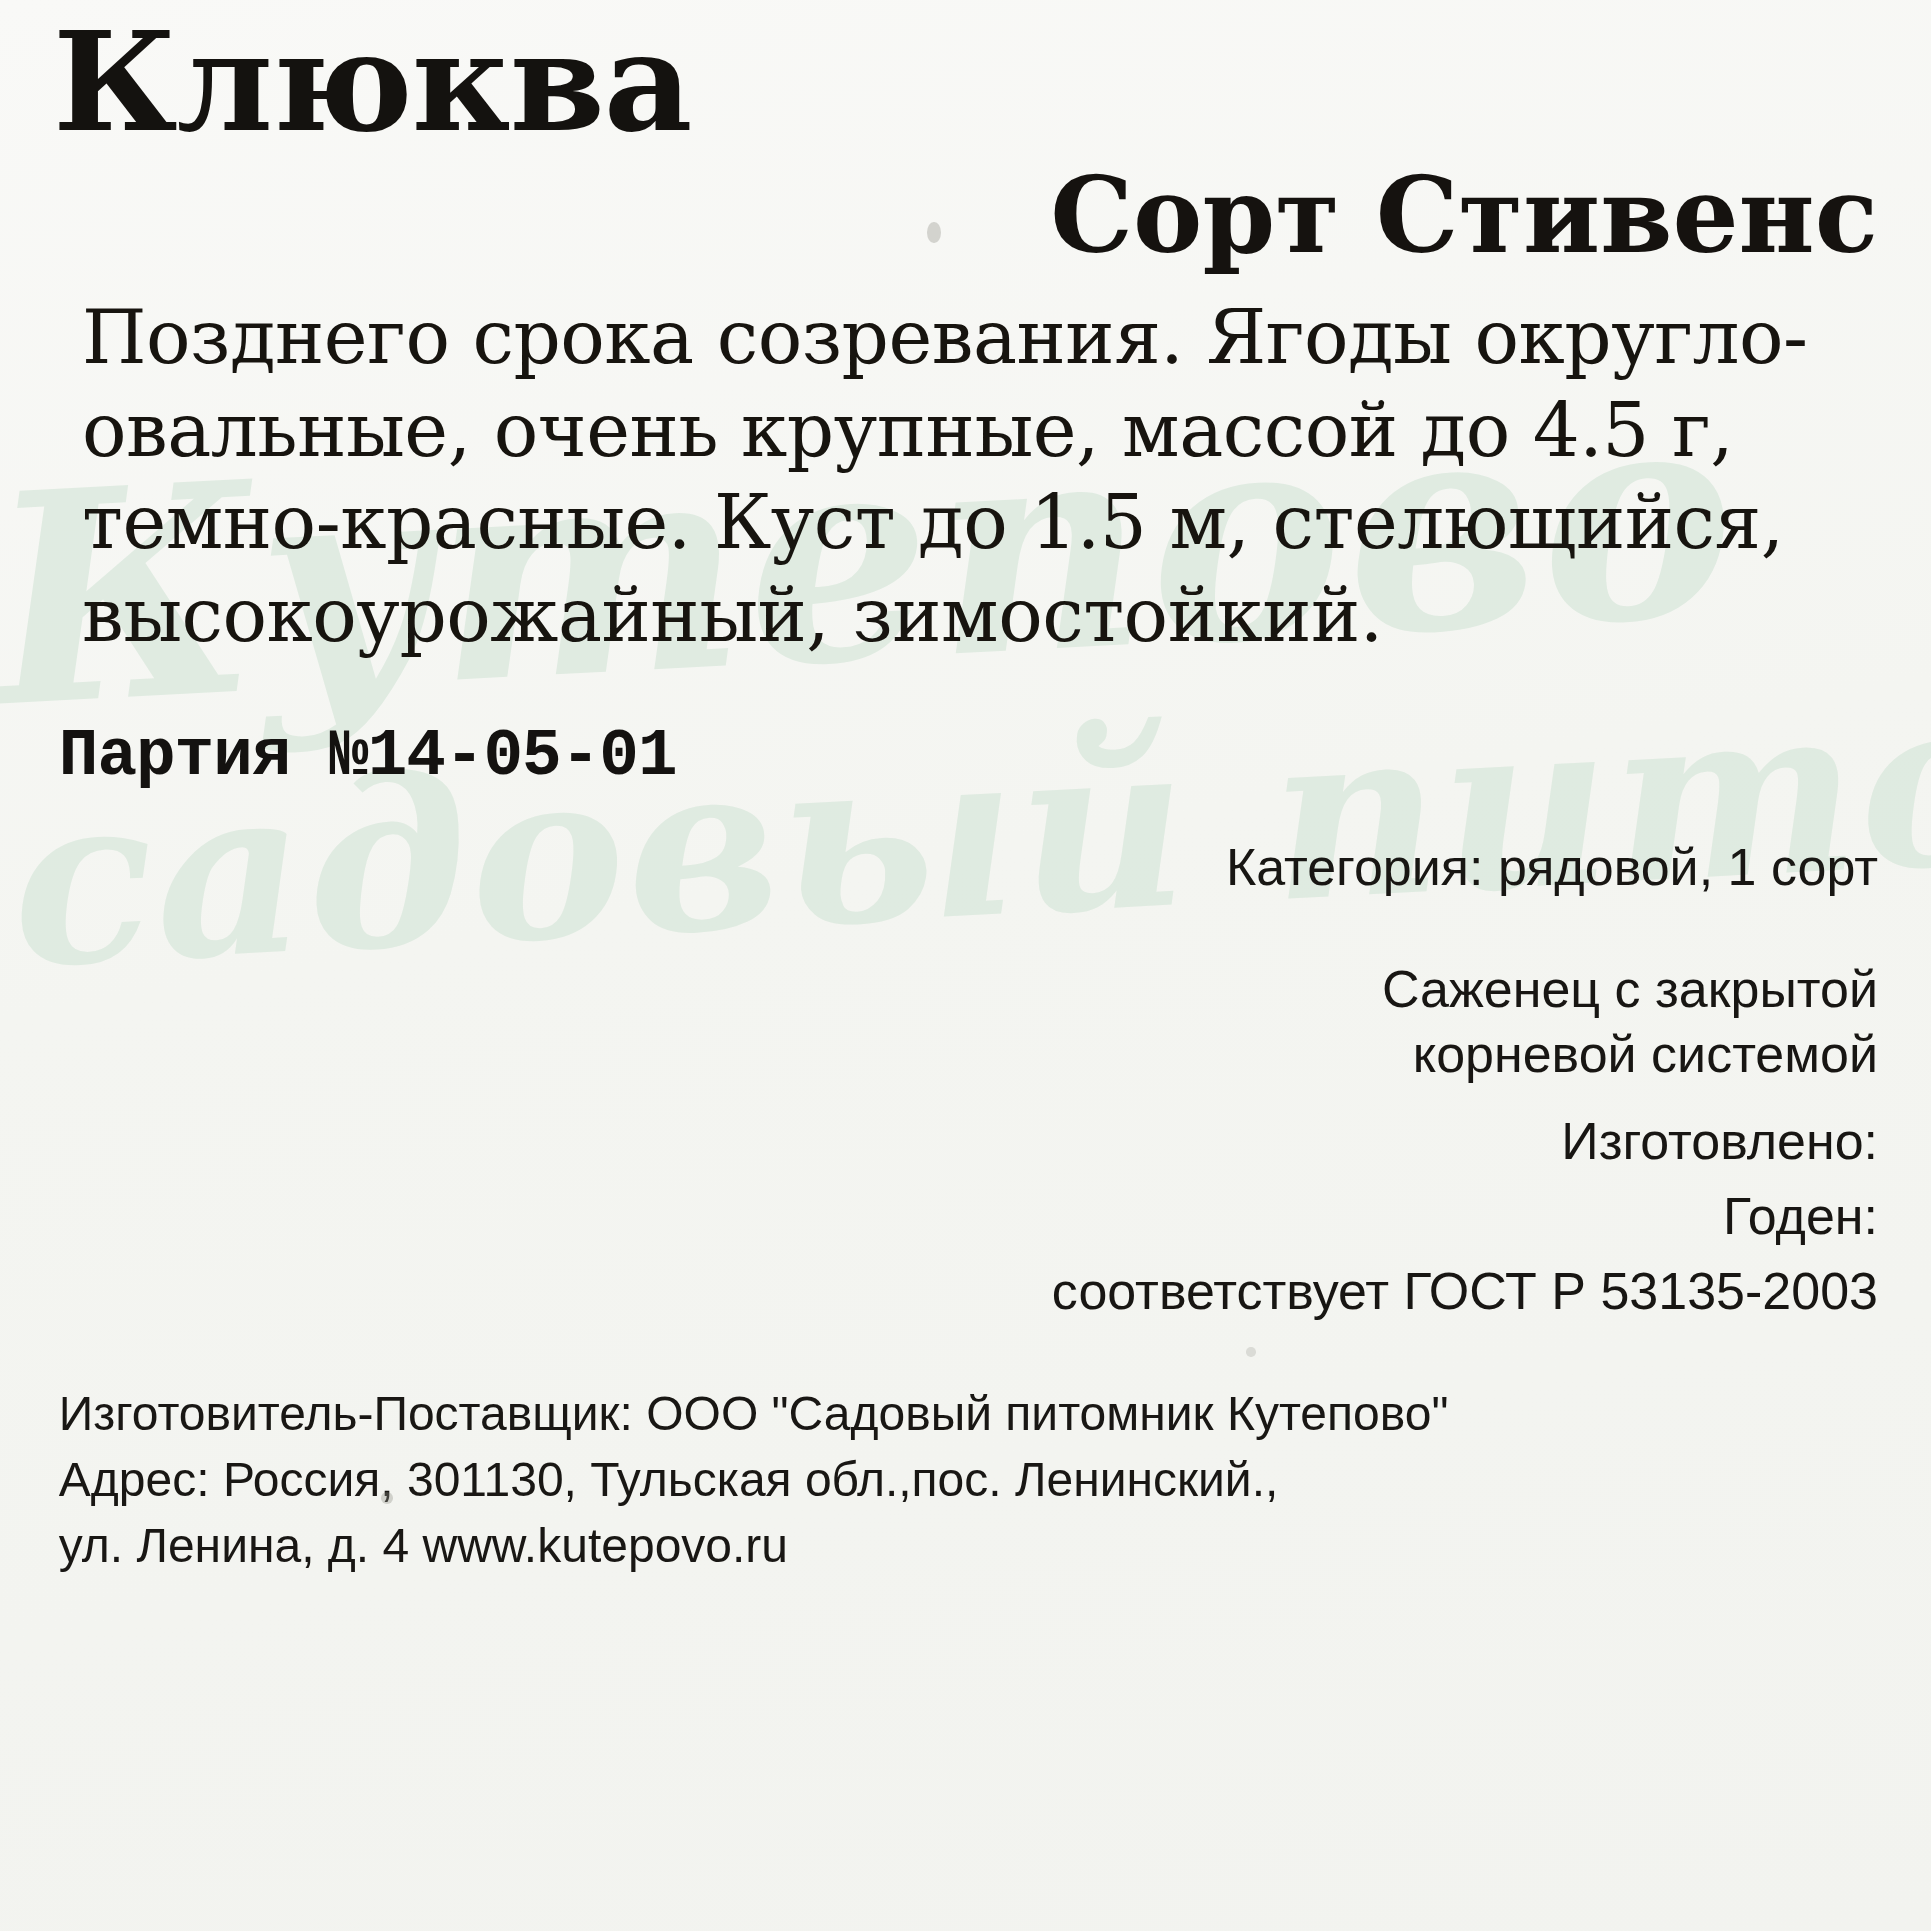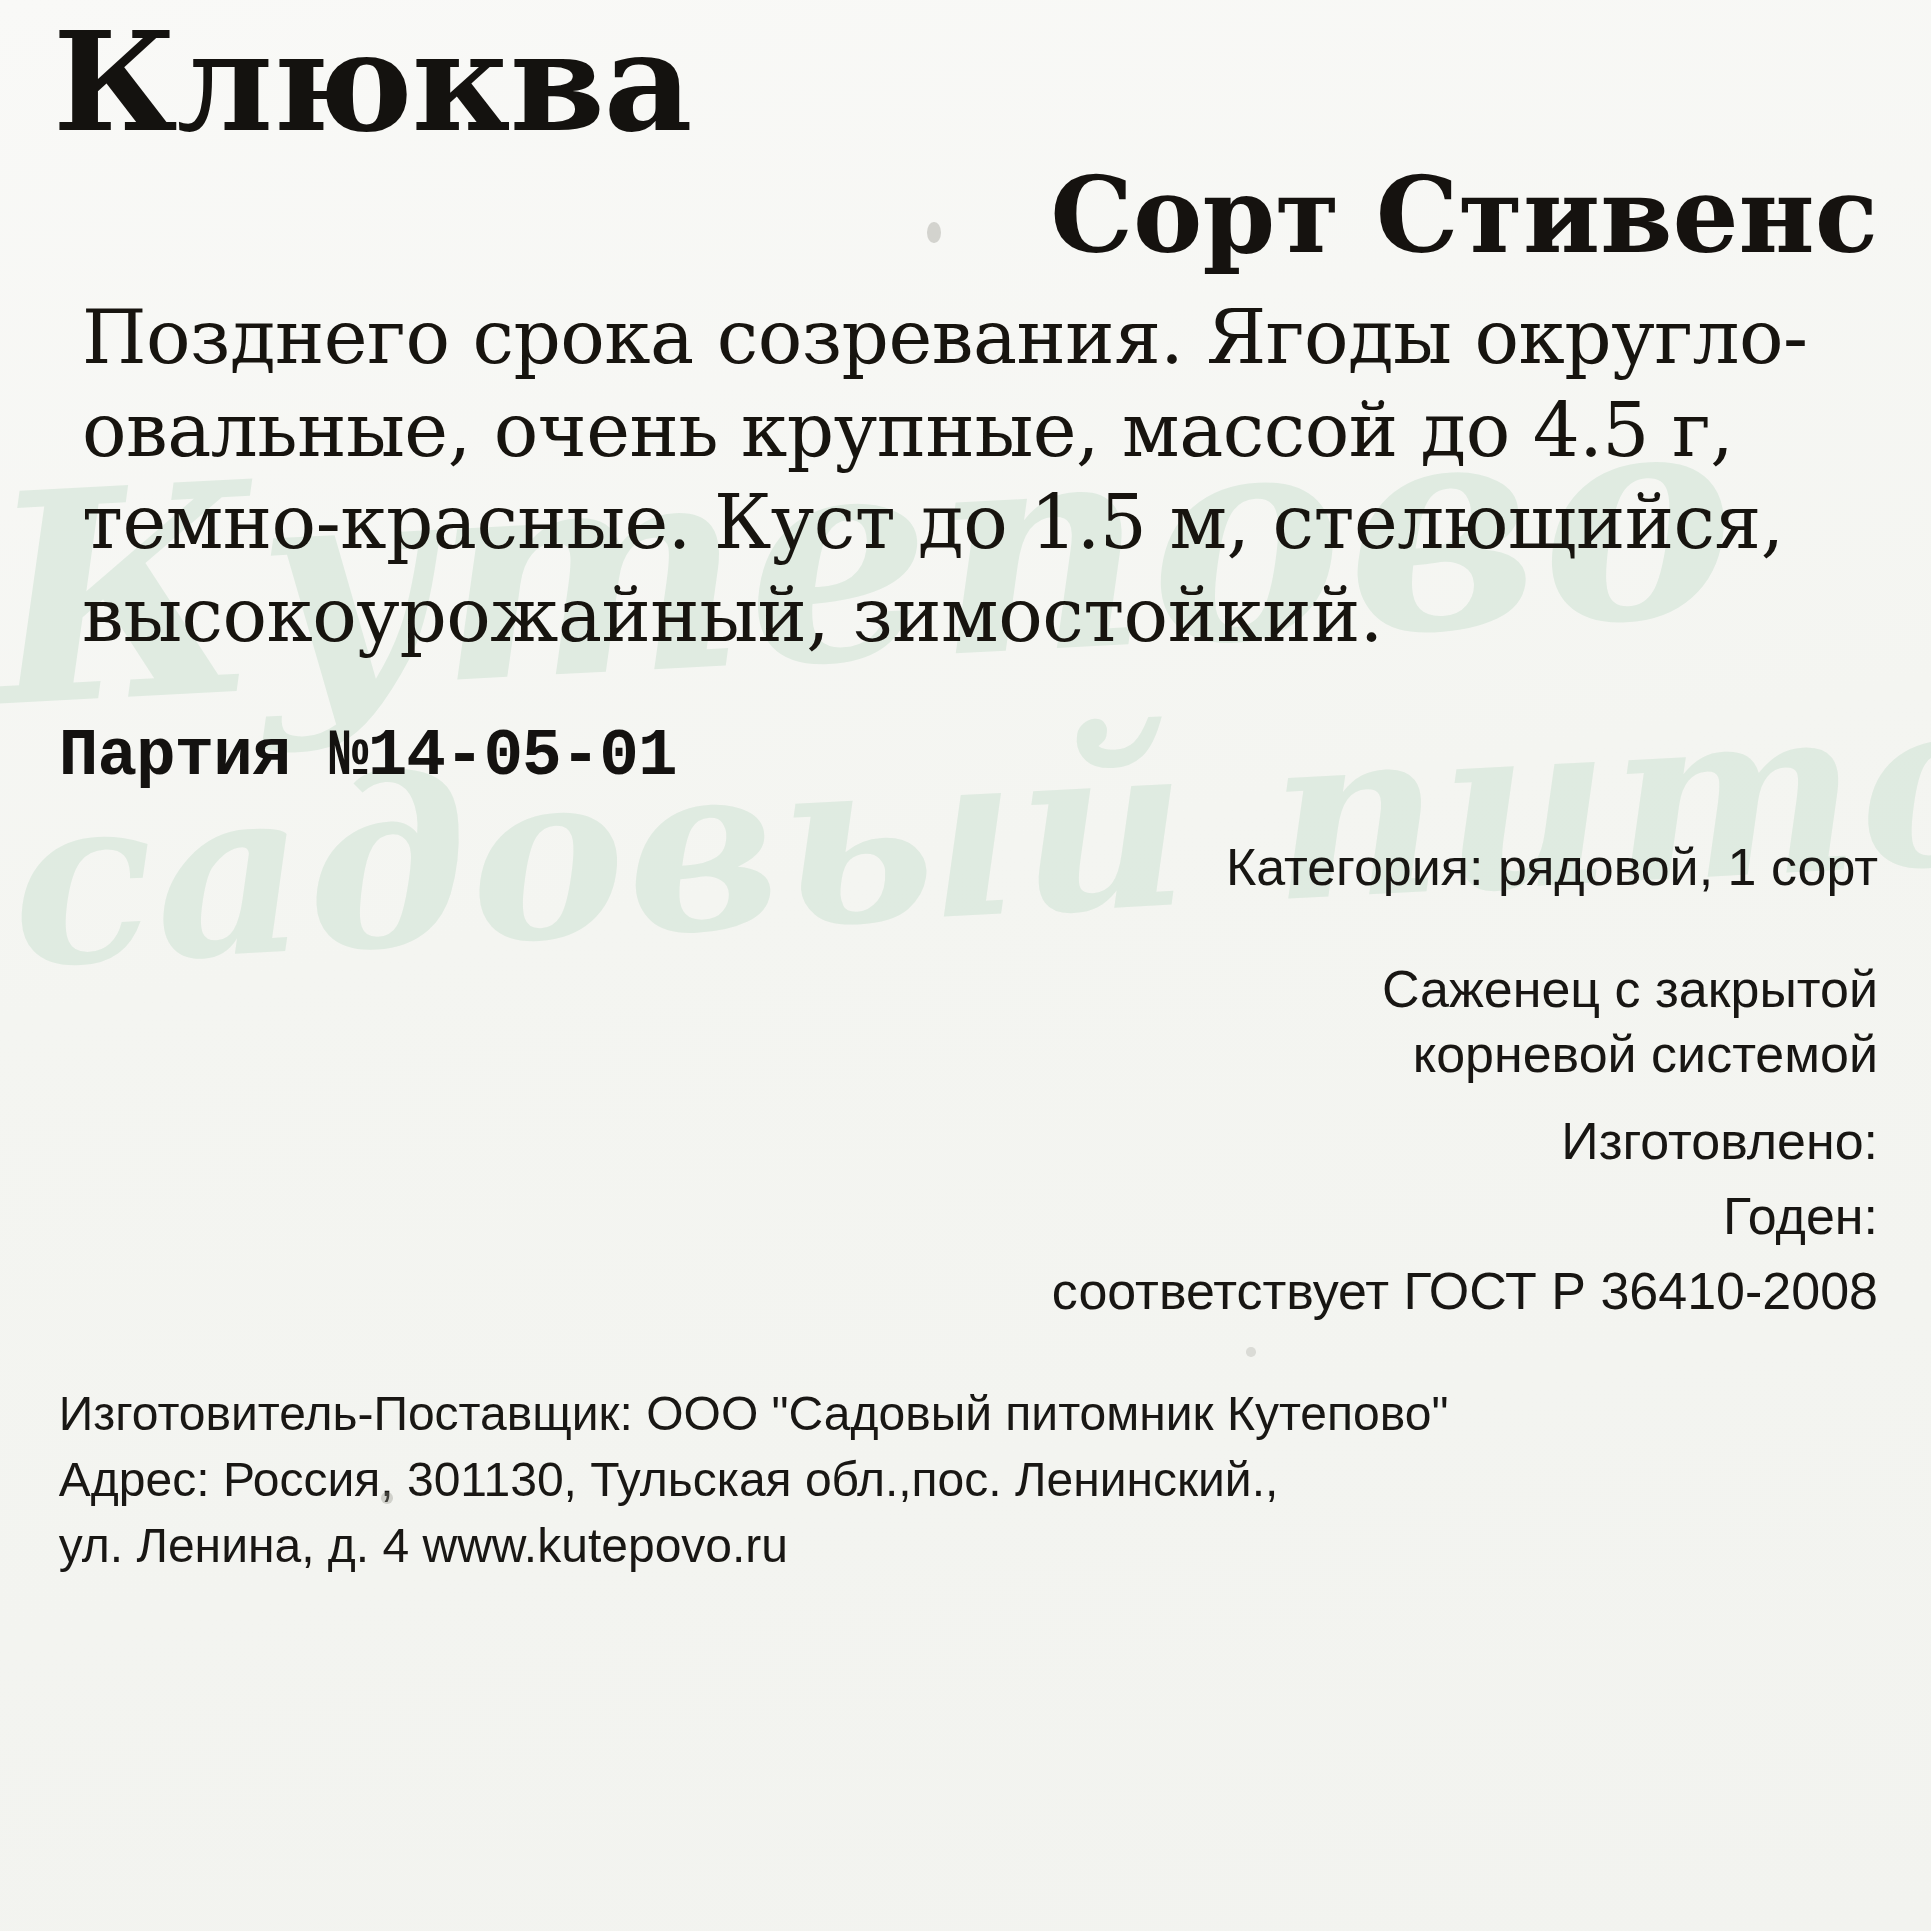--- a/index.html
+++ b/index.html
@@ -174,21 +174,21 @@
     <div class="info">
       <div class="category">Категория: рядовой, 1 сорт</div>
 
       <div class="seedling">
         <div>Саженец с закрытой</div>
         <div>корневой системой</div>
       </div>
 
       <div class="kv">Изготовлено:</div>
       <div class="kv">Годен:</div>
-      <div class="gost">соответствует ГОСТ Р 36410-2008</div>
+      <div class="gost">соответствует ГОСТ Р 53135-2003</div>
     </div>
 
     <div class="footer">
       <div>Изготовитель-Поставщик: ООО "Садовый питомник Кутепово"</div>
       <div>Адрес: Россия, 301130, Тульская обл.,пос. Ленинский.,</div>
       <div>ул. Ленина, д. 4 www.kutepovo.ru</div>
     </div>
 
   </div>
 

